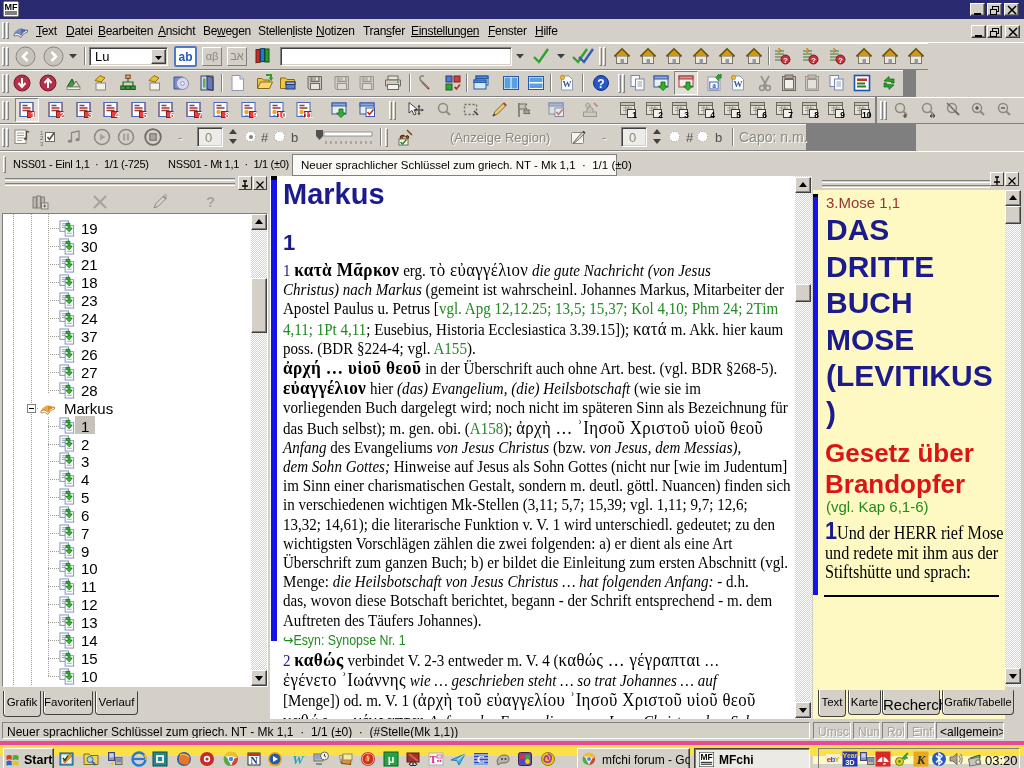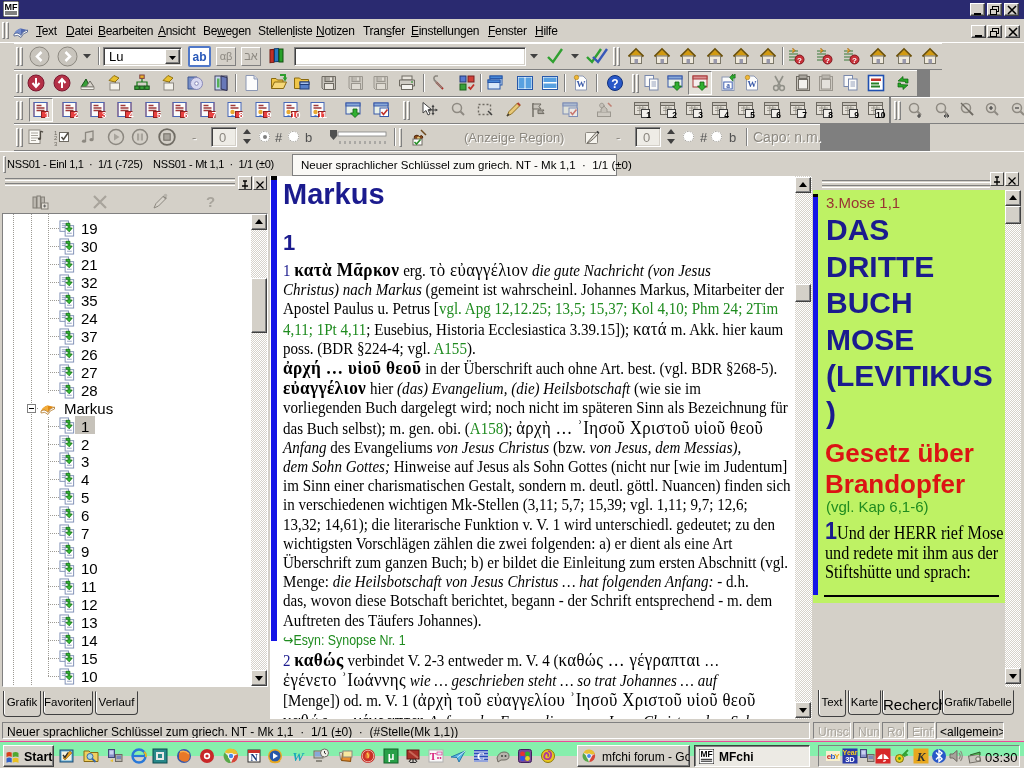--- a/index.html
+++ b/index.html
@@ -5,21 +5,21 @@
 html,body{width:1024px;height:768px;overflow:hidden;}
 body{font-family:"Liberation Sans",sans-serif;background:#D4D0C8;position:relative;}
 #titlebar{position:absolute;left:0;top:0;width:1024px;height:19px;background:#2A2A70;color:#fff;}
 #titlebar .txt{position:absolute;left:22px;top:2px;font-size:13px;font-weight:bold;white-space:nowrap;letter-spacing:0.55px;}
 .winbtn{position:absolute;width:15px;height:13px;background:#D4D0C8;border:1px solid;border-color:#fff #404040 #404040 #fff;box-shadow:inset -1px -1px 0 #808080;color:#000;}
 .winbtn svg{position:absolute;left:1px;top:1px;}
 #menubar{position:absolute;left:0;top:19px;width:1024px;height:24px;background:#D4D0C8;border-bottom:1px solid #fff;}
 .grip{position:absolute;width:3px;background:#D4D0C8;border:1px solid;border-color:#fff #808080 #808080 #fff;}
 .mitem{position:absolute;top:5px;font-size:12px;color:#000;white-space:nowrap;letter-spacing:-0.3px;}
 .mitem u{text-decoration:underline;}
-.trow{position:absolute;left:14px;width:916px;background:#7F7F7F;padding-left:24px;}
+.trow{position:absolute;left:0;width:916px;background:#7F7F7F;padding-left:24px;}
 .tstrip{position:absolute;top:0;height:100%;background:#D4D0C8;border-top:1px solid #fff;border-bottom:1px solid #808080;}
 .tsep{position:absolute;top:4px;width:2px;height:18px;border-left:1px solid #808080;border-right:1px solid #fff;}
 svg.ic{position:absolute;width:18px;height:18px;}
 .pressed{position:absolute;width:24px;height:24px;border:1px solid;border-color:#808080 #fff #fff #808080;background:#E3E0D8;}
 #tabrow{position:absolute;left:0;top:151px;width:1024px;height:25px;background:#D4D0C8;border-top:1px solid #fff;}
 #tabrow .t{position:absolute;top:6px;font-size:11px;letter-spacing:-0.3px;color:#000;white-space:nowrap;}
 #activetab{position:absolute;left:292px;top:2px;width:325px;height:22px;background:#FAF9F6;border:1px solid #808080;font-size:11.5px;padding:4px 0 0 8px;white-space:nowrap;}
 #main{position:absolute;left:0;top:176px;width:1024px;height:543px;background:#D4D0C8;}
 #lpanel{position:absolute;left:0;top:0;width:270px;height:543px;background:#D4D0C8;}
 .hline{position:absolute;height:3px;border-top:1px solid #808080;border-bottom:1px solid #fff;}
@@ -33,26 +33,26 @@
 .uarr{width:0;height:0;position:absolute;left:3px;top:4px;border-left:4px solid transparent;border-right:4px solid transparent;border-bottom:5px solid #000;}
 .darr{width:0;height:0;position:absolute;left:3px;top:5px;border-left:4px solid transparent;border-right:4px solid transparent;border-top:5px solid #000;}
 #dpanel{position:absolute;left:270px;top:0;width:542px;height:543px;background:#fff;overflow:hidden;}
 #dtext{position:absolute;left:13px;top:84px;font-family:"Liberation Serif",serif;font-size:17px;line-height:19.2px;color:#000;white-space:nowrap;transform:scaleX(0.885);transform-origin:0 0;}
 .nav{color:#1B1B8E;}
 .grn{color:#1F8B1F;}
 .gk{font-weight:bold;font-size:19.5px;letter-spacing:0.4px;}
 .gr{font-size:19px;letter-spacing:0.4px;}
 .it{font-style:italic;}
 #rpanel{position:absolute;left:812px;top:0;width:212px;height:543px;background:#D4D0C8;}
-#rcontent{position:absolute;left:1px;top:14px;width:192px;height:413px;background:#bef264;overflow:hidden;font-family:"Liberation Serif",serif;}
+#rcontent{position:absolute;left:1px;top:14px;width:192px;height:574px;background:#fef9c3;overflow:hidden;font-family:"Liberation Serif",serif;}
 .btab{position:absolute;background:#D4D0C8;border:1px solid #404040;border-top:1px solid #D4D0C8;border-radius:0 0 4px 4px;font-size:12px;text-align:center;color:#000;box-shadow:inset 1px 0 0 #fff;}
 #statusbar{position:absolute;left:0;top:719px;width:1024px;height:22px;background:#D4D0C8;}
 .sseg{position:absolute;top:3px;height:17px;border:1px solid;border-color:#808080 #fff #fff #808080;font-size:12px;padding:2px 4px 0 4px;color:#000;white-space:nowrap;overflow:hidden;}
 .sseg.dis{color:#A8A49C;text-shadow:1px 1px 0 #fff;}
-#taskbar{position:absolute;left:0;top:741px;width:1024px;height:15px;background:#86efac;border-top:1px solid #ec4899;}
+#taskbar{position:absolute;left:0;top:741px;width:1024px;height:15px;background:#fde047;border-top:4px solid #ec4899;}
 .qicon{position:absolute;top:6px;width:16px;height:16px;}
 .taskbtn{position:absolute;top:3px;height:22px;background:#D4D0C8;border:1px solid;border-color:#fff #404040 #404040 #fff;box-shadow:inset -1px -1px 0 #808080;font-size:12px;padding:4px 4px 0 24px;white-space:nowrap;overflow:hidden;}
 .taskbtn.on{background:#ECEAE4;border-color:#404040 #fff #fff #404040;box-shadow:inset 1px 1px 0 #808080;font-weight:bold;}
 #tray{position:absolute;left:818px;top:3px;width:202px;height:22px;border:1px solid;border-color:#808080 #fff #fff #808080;font-size:13px;}
 .combo{position:absolute;background:#fff;border:1px solid;border-color:#808080 #fff #fff #808080;box-shadow:inset 1px 1px 0 #404040, inset -1px -1px 0 #D4D0C8;}
 .cbtn{position:absolute;background:#D4D0C8;border:1px solid;border-color:#fff #404040 #404040 #fff;box-shadow:inset -1px -1px 0 #808080;}
 .radio{position:absolute;width:11px;height:11px;border-radius:50%;background:#fff;border:1px dotted #9C9A94;}
 .radio.sel::after{content:"";position:absolute;left:3px;top:3px;width:4px;height:4px;border-radius:50%;background:#808080;}
 .glab{position:absolute;font-size:13px;color:#8C8880;text-shadow:1px 1px 0 #fff;}
 </style></head>
@@ -375,21 +375,21 @@
       <path d="M2 12 L2 14 Q6 12 9 15.5 Q10.5 11 15.5 10 L15.5 8 Q10.5 9 9 13.5 Q6 9.5 2 12Z" fill="#FDFDFD" stroke="#304880" stroke-width="0.7"></path>
     </svg>
  <span class="mitem" style="left:36px;"><u>T</u>ext</span>
  <span class="mitem" style="left:66px;"><u>D</u>atei</span>
  <span class="mitem" style="left:98px;"><u>B</u>earbeiten</span>
  <span class="mitem" style="left:158px;"><u>A</u>nsicht</span>
  <span class="mitem" style="left:203px;">Be<u>w</u>egen</span>
  <span class="mitem" style="left:258px;">Stellen<u>l</u>iste</span>
  <span class="mitem" style="left:316px;"><u>N</u>otizen</span>
  <span class="mitem" style="left:363px;">Tran<u>s</u>fer</span>
- <span class="mitem" style="left:411px;"><u>E</u>instellungen</span>
+ <span class="mitem" style="left:411px;text-decoration:underline;"><u>E</u>instellungen</span>
  <span class="mitem" style="left:488px;"><u>F</u>enster</span>
  <span class="mitem" style="left:535px;"><u>H</u>ilfe</span>
  <div class="winbtn" style="left:971px;top:6px;">
       <svg width="12" height="11">
         <path d="M2 9 h7" stroke="#000" stroke-width="2"></path>
       </svg>
     </div>
  <div class="winbtn" style="left:987px;top:6px;">
       <svg width="12" height="11">
         <rect x="3.5" y="1.5" width="6" height="5" fill="none" stroke="#000"></rect>
@@ -813,22 +813,22 @@
  <div class="radio" style="left:669px;top:7px;"></div>
  <span class="glab" style="left:686px;top:6px;color:#505050;text-shadow:none;">#</span>
  <div class="radio" style="left:697px;top:7px;"></div>
  <span class="glab" style="left:715px;top:6px;color:#505050;text-shadow:none;">b</span>
  <div class="tsep" style="left:732px;"></div>
  <span class="glab" style="left:739px;top:5px;font-size:14px;">Capo: n.m.</span>
 </div>
 
 <div id="tabrow">
  <div class="grip" style="left:3px;top:4px;height:17px;"></div>
- <span class="t" style="left:7px;">NSS01 - Einl 1,1&nbsp; · &nbsp;1/1 (-725)</span>
- <span class="t" style="left:153px;text-align:right;">NSS01 - Mt 1,1&nbsp; · &nbsp;1/1 (±0)</span>
+ <span class="t" style="left:13px;">NSS01 - Einl 1,1&nbsp; · &nbsp;1/1 (-725)</span>
+ <span class="t" style="left:168px;text-align:right;">NSS01 - Mt 1,1&nbsp; · &nbsp;1/1 (±0)</span>
  <div id="activetab">Neuer sprachlicher Schlüssel zum griech. NT - Mk 1,1&nbsp; · &nbsp;1/1 (±0)</div>
 </div>
 <style>
 .nno{position:absolute;top:13px;width:8px;font-size:8.5px;font-weight:bold;color:#fff;text-align:center;font-family:"Liberation Sans";}
 .ngo{position:absolute;top:13px;width:9px;font-size:8.5px;font-weight:bold;color:#000;text-align:center;font-family:"Liberation Sans";}
 .tli{position:absolute;left:56px;width:17px;height:17px;}
 .tlab{position:absolute;left:78px;font-size:15px;white-space:nowrap;}
 </style>
 
 <div id="main">
@@ -876,26 +876,26 @@
           <div class="tlab" style="top:24px;">30</div>
 <div class="hdot" style="left:45px;top:50px;width:11px;"></div>
           <svg class="tli" style="top:42px;">
             <use href="#docarr"></use>
           </svg>
           <div class="tlab" style="top:42px;">21</div>
 <div class="hdot" style="left:45px;top:68px;width:11px;"></div>
           <svg class="tli" style="top:60px;">
             <use href="#docarr"></use>
           </svg>
-          <div class="tlab" style="top:60px;">32</div>
+          <div class="tlab" style="top:60px;">18</div>
 <div class="hdot" style="left:45px;top:86px;width:11px;"></div>
           <svg class="tli" style="top:78px;">
             <use href="#docarr"></use>
           </svg>
-          <div class="tlab" style="top:78px;">35</div>
+          <div class="tlab" style="top:78px;">23</div>
 <div class="hdot" style="left:45px;top:104px;width:11px;"></div>
           <svg class="tli" style="top:96px;">
             <use href="#docarr"></use>
           </svg>
           <div class="tlab" style="top:96px;">24</div>
 <div class="hdot" style="left:45px;top:122px;width:11px;"></div>
           <svg class="tli" style="top:114px;">
             <use href="#docarr"></use>
           </svg>
           <div class="tlab" style="top:114px;">37</div>
@@ -1262,15 +1262,15 @@
       </svg>
   <svg class="qicon" style="left:129px;top:2px;" viewBox="0 0 16 16">
         <path d="M2 6 L5 6 L9 2.5 L9 13.5 L5 10 L2 10 Z" fill="#A8A49C" stroke="#6E6A62"></path>
         <path d="M11 5 Q13.5 8 11 11 M12.5 3 Q16 8 12.5 13" fill="none" stroke="#8C8880" stroke-width="1.2"></path>
       </svg>
   <svg class="qicon" style="left:148px;top:2px;" viewBox="0 0 16 16">
         <rect x="2" y="7" width="11" height="7" fill="#C8C4BC" stroke="#6E6A62" transform="rotate(-10 8 10)"></rect>
         <path d="M3 7 L13 4 L13 7" fill="#58B058" stroke="#286028"></path>
         <circle cx="11" cy="11" r="2.2" fill="#E8E4DC" stroke="#6E6A62"></circle>
       </svg>
-  <span style="position:absolute;left:166px;top:4px;">03:30</span>
+  <span style="position:absolute;left:166px;top:4px;">03:20</span>
  </div>
 </div>
 
 </body></html>

